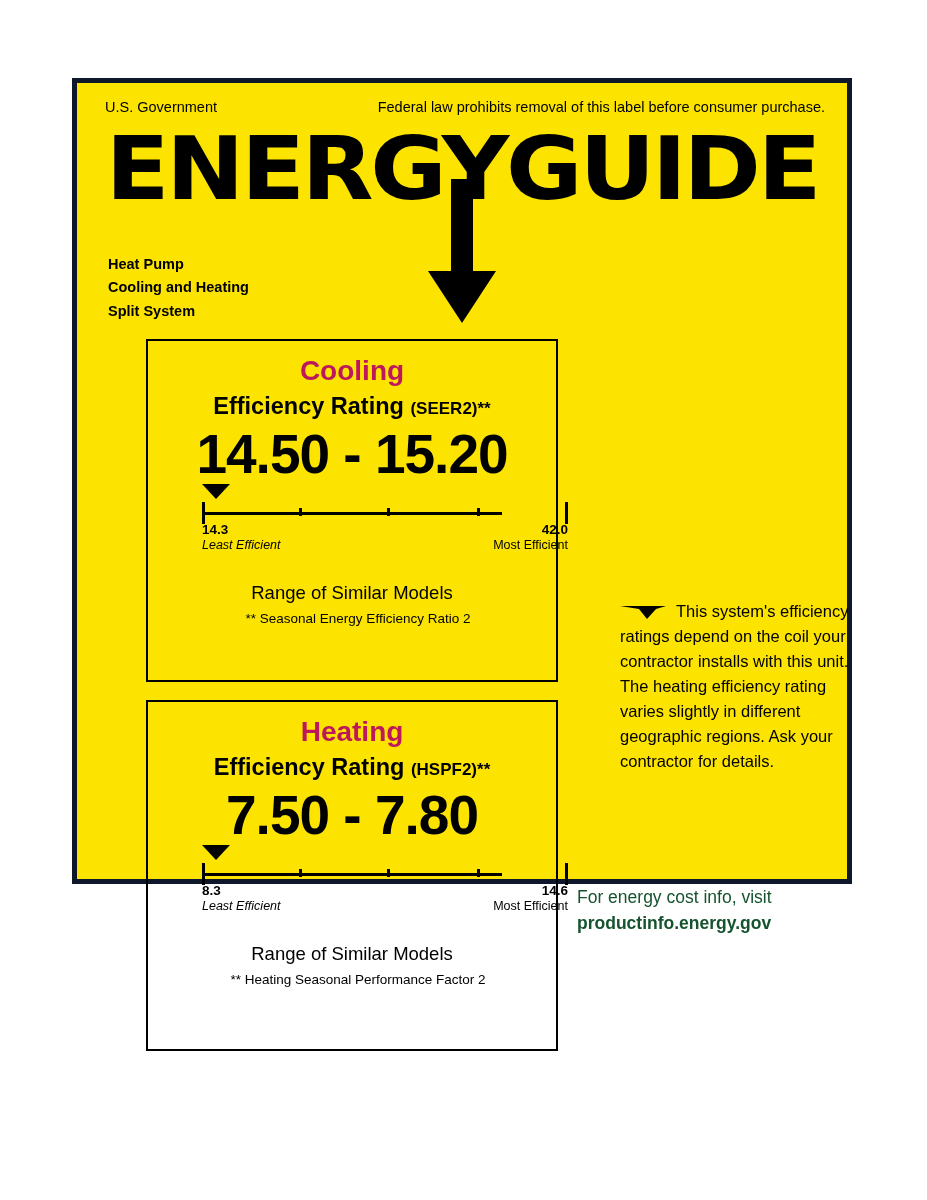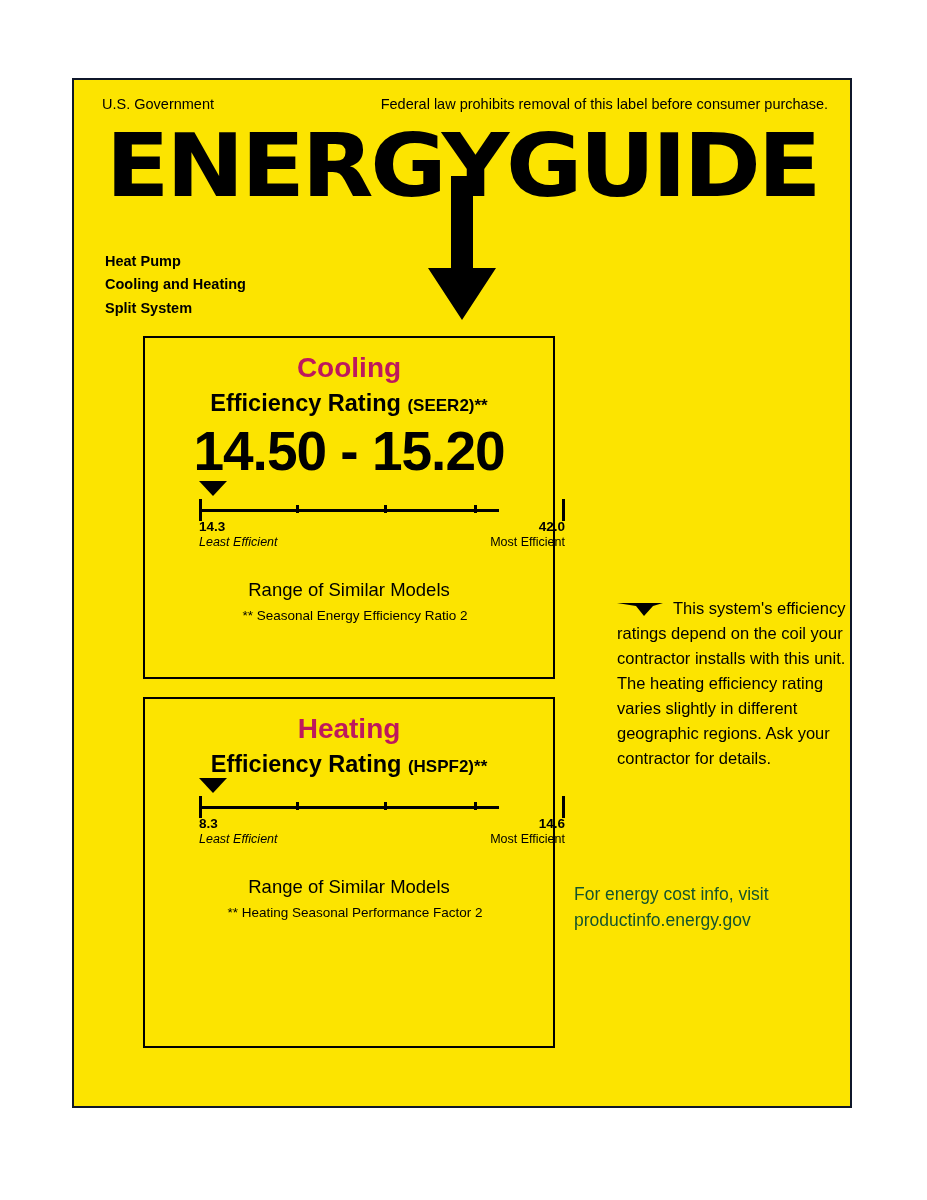--- a/index.html
+++ b/index.html
@@ -13,23 +13,23 @@
     font-family: "Liberation Sans", sans-serif;
     position: relative;
     overflow: hidden;
   }
 
   .label {
     position: absolute;
     left: 72px;
     top: 78px;
     width: 780px;
-    height: 1030px;
+    height: 806px;
     background: #FCE400;
-    border: 2px solid #0f172a;
+    border: 5px solid #0f172a;
     box-sizing: border-box;
   }
 
   
   .top-row {
     position: absolute;
     top: 16px;
     left: 28px;
     right: 22px;
     display: flex;
@@ -229,21 +229,21 @@
   .cost-block {
     position: absolute;
     left: 500px;
     top: 801px;
     width: 252px;
     font-size: 17.5px;
     line-height: 1.5;
     color: #14532d;
   }
   .cost-block .site {
-    font-weight: normal;
+    font-weight: bold;
     font-size: 17.5px;
   }
 </style>
 </head>
 <body>
 
 <div class="label">
 
   <div class="top-row">
     <span>U.S. Government</span>
@@ -290,20 +290,21 @@
     <div class="range-text" style="margin-top:22px;">Range of Similar Models</div>
     <div class="footnote">** Seasonal Energy Efficiency Ratio 2</div>
   </div>
 
   <div class="panel" id="heating-panel">
     <div class="panel-title">Heating</div>
     <div class="panel-sub">
       <span>Efficiency Rating</span>
       <span class="paren">(HSPF2)**</span>
     </div>
+    <div class="panel-value">7.50 - 7.80</div>
 
     <div class="scale-wrap">
       <svg class="scale-pointer" viewBox="0 0 28 15">
         <polygon points="0,0 28,0 14,15" fill="#000000"></polygon>
       </svg>
       <div class="scale-line"></div>
       <div class="tick end" style="left:0px;"></div>
       <div class="tick mid" style="left:97px;"></div>
       <div class="tick mid" style="left:185px;"></div>
       <div class="tick mid" style="left:275px;"></div>

